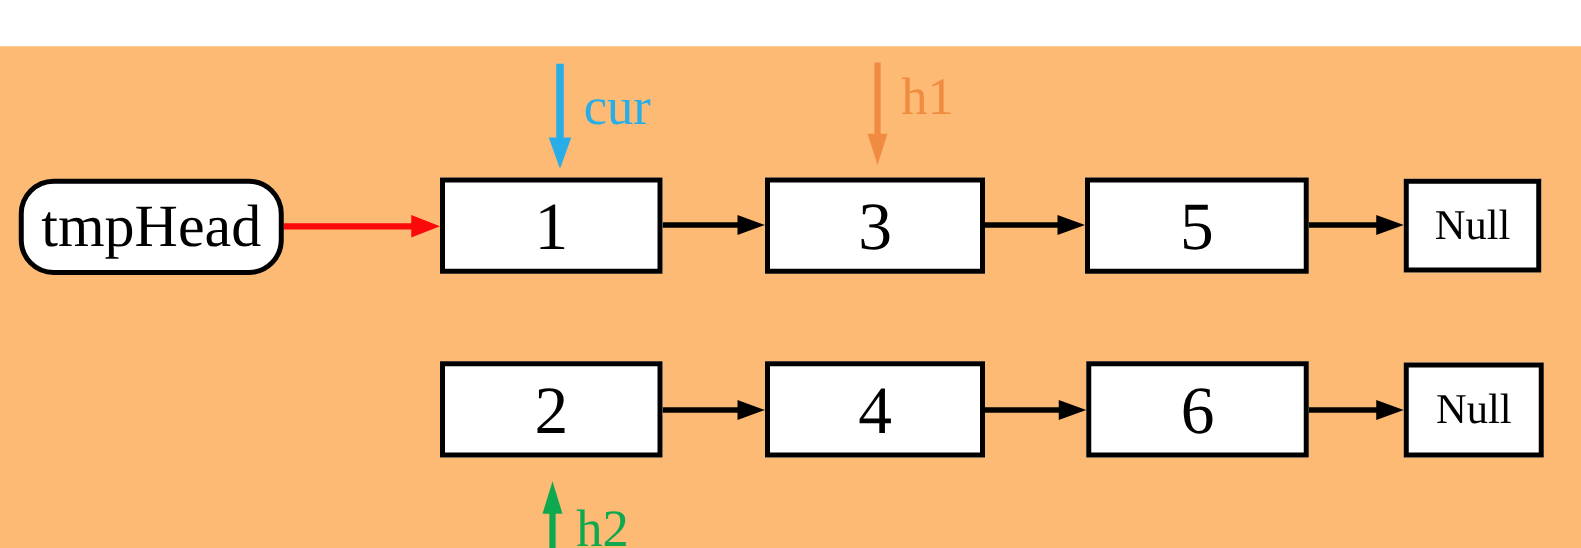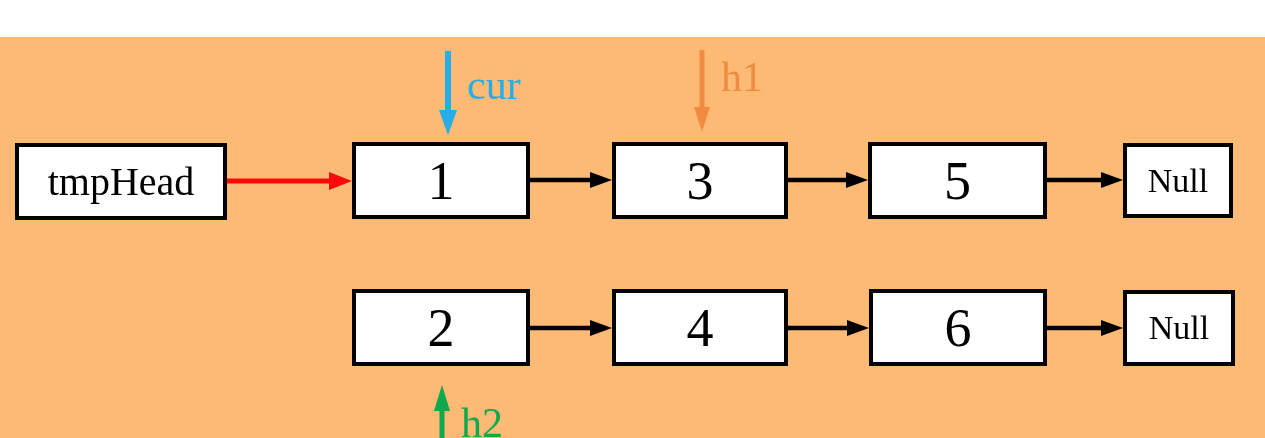--- a/index.html
+++ b/index.html
@@ -21,21 +21,21 @@
     position: absolute;
     box-sizing: border-box;
     border: 4px solid #000000;
     background: #ffffff;
     display: flex;
     align-items: center;
     justify-content: center;
     color: #000000;
   }
   .box-node  { font-size: 54px; }
-  .box-head  { font-size: 40px; }
+  .box-head  { font-size: 48px; border-radius: 28px; }
   .box-null  { font-size: 34px; }
   .ptr-label {
     font-family: "Liberation Serif", "DejaVu Serif", serif;
     font-size: 42px;
   }
 </style>
 </head>
 <body>
 
 <div class="canvas">

